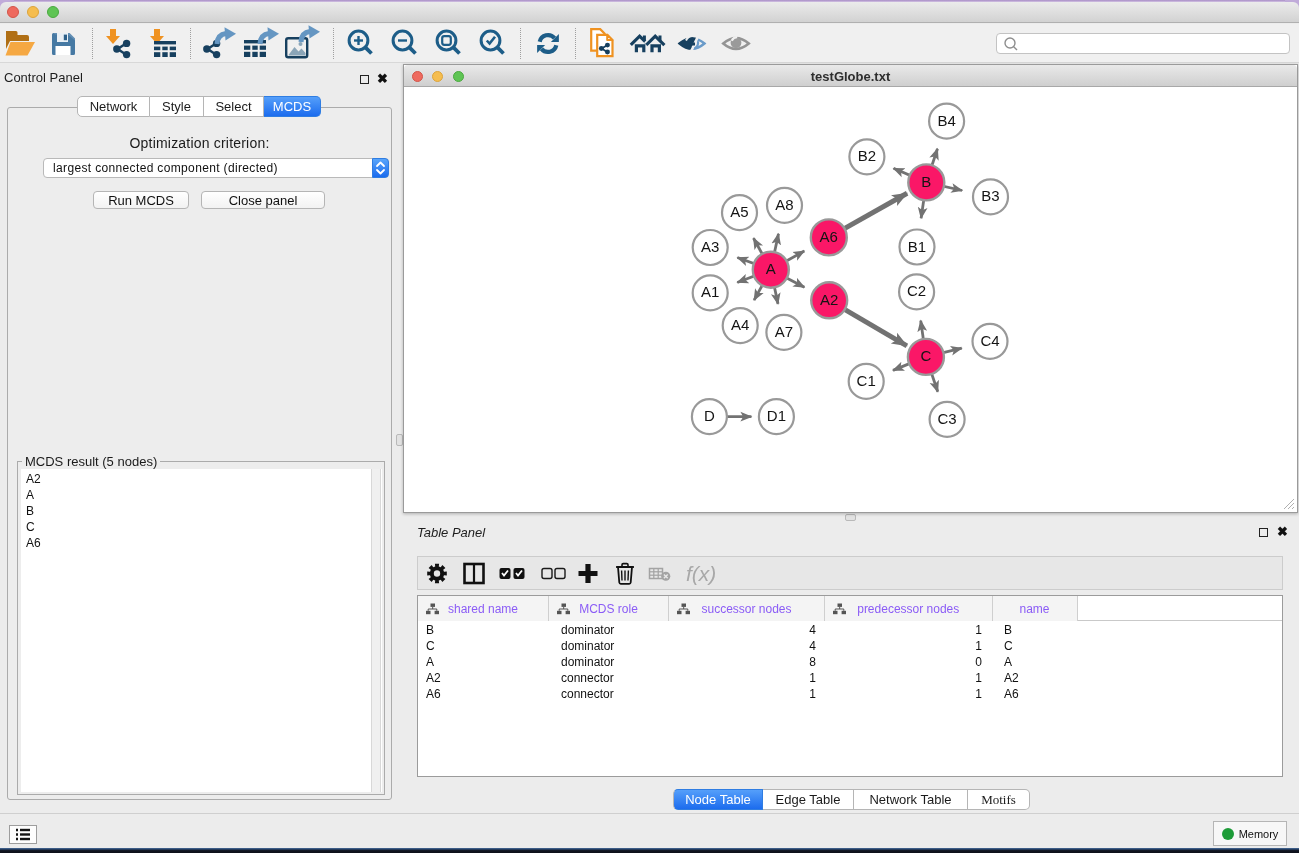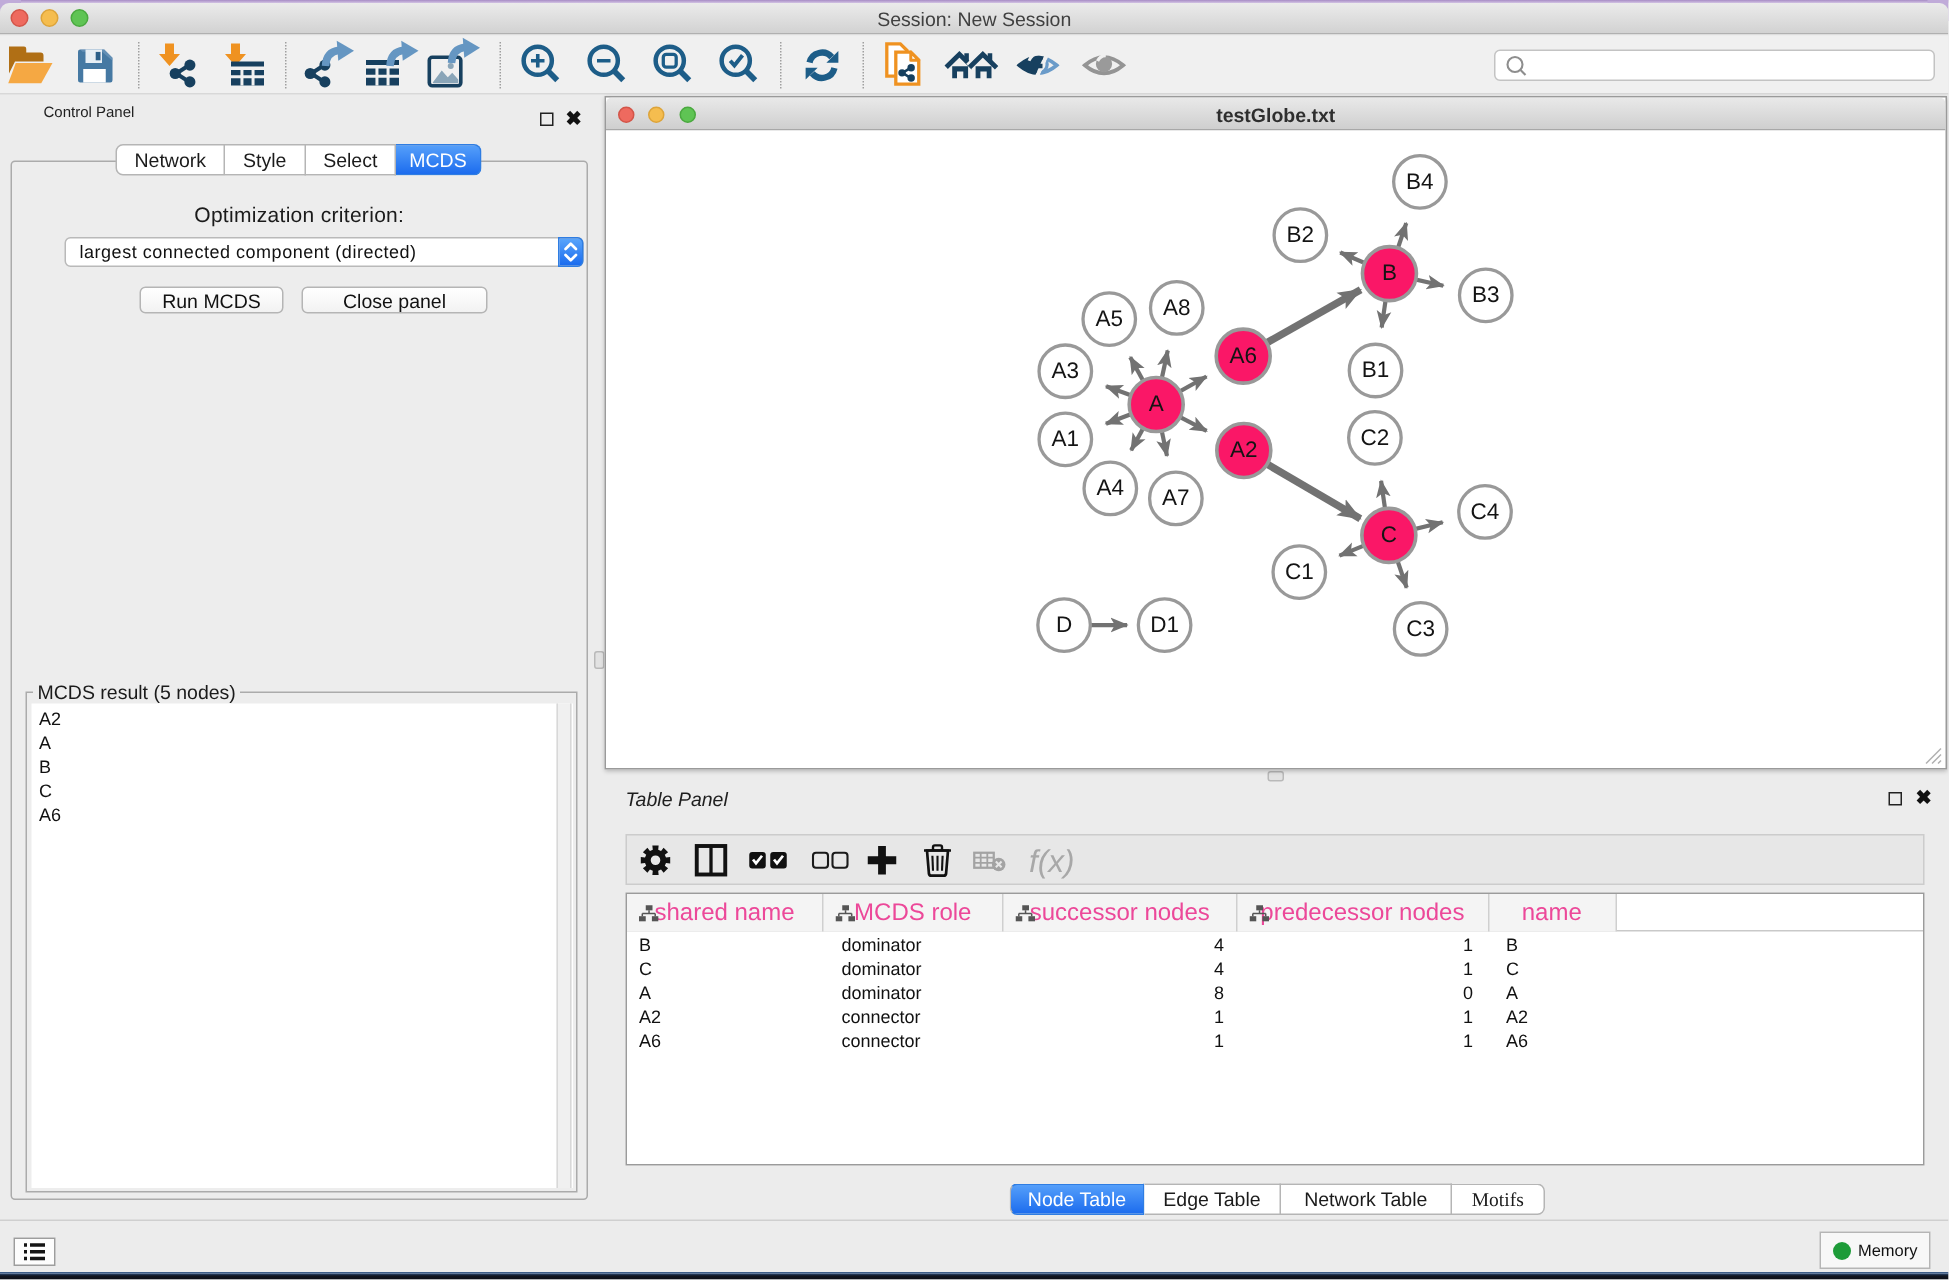--- a/index.html
+++ b/index.html
@@ -13,21 +13,21 @@
 #titlebar{left:0;top:2px;width:1299px;height:21px;border-radius:6px 6px 0 0;
  background:linear-gradient(#ebebeb,#d2d2d2);border-bottom:1px solid #b0b0b0;}
 #titlebar .tl{position:absolute;top:4px;width:12px;height:12px;border-radius:50%;}
 #title-text{position:absolute;top:3px;left:0;width:100%;text-align:center;font-size:13px;color:#404040;}
 
 #toolbar{left:0;top:24px;width:1299px;height:39px;background:#f0f0f0;border-bottom:1px solid #d8d8d8;}
 .tsep{position:absolute;top:4px;height:31px;width:0;border-left:1px dotted #9f9f9f;}
 #searchbox{position:absolute;left:996px;top:9px;width:294px;height:21px;background:#fff;
  border:1px solid #c3c3c3;border-radius:4px;}
 
-#cp-title{left:29px;top:70px;font-size:10px;color:#1e1e1e;}
+#cp-title{left:4px;top:70px;font-size:13px;color:#1e1e1e;}
 #cpanel{left:7px;top:107px;width:385px;height:693px;background:#ededed;
  border:1px solid #ababab;border-radius:3px;}
 .seg{position:absolute;display:flex;}
 .seg .s{height:100%;background:#fff;border:1px solid #b5b5b5;border-left:none;
  font-size:13px;color:#1b1b1b;display:flex;align-items:center;justify-content:center;}
 .seg .s:first-child{border-left:1px solid #b5b5b5;border-radius:5px 0 0 5px;}
 .seg .s:last-child{border-radius:0 5px 5px 0;}
 .seg .sel{background:linear-gradient(#559ffa,#1c6cee);color:#fff;border-color:#2f7de2;}
 #cp-tabs{left:77px;top:96px;width:244px;height:21px;}
 #opt-label{left:0;top:135px;width:399px;text-align:center;font-size:14px;letter-spacing:0.2px;color:#1b1b1b;}
@@ -50,21 +50,21 @@
  background:linear-gradient(#e9e9e9,#cfcfcf);border-bottom:1px solid #a8a8a8;border-radius:4px 4px 0 0;}
 #net-titlebar .tl{position:absolute;top:6px;width:11px;height:11px;border-radius:50%;}
 #net-title-text{position:absolute;top:4px;left:0;width:100%;text-align:center;font-size:13px;color:#2e2e2e;font-weight:bold;}
 #graph{left:403px;top:87px;}
 
 #tp-title{left:417px;top:525px;font-size:13px;color:#1e1e1e;font-style:italic;}
 #tp-toolbar{left:417px;top:556px;width:866px;height:34px;background:#e7e7e7;border:1px solid #cccccc;}
 #tp-table{left:417px;top:595px;width:866px;height:182px;background:#fff;border:1px solid #9b9b9b;}
 #tp-header{position:absolute;left:0;top:0;width:864px;height:25px;border-bottom:1px solid #c9c9c9;}
 #tp-header:before{content:"";position:absolute;left:0;top:0;width:660px;height:25px;background:#f4f4f4;}
-.th{position:absolute;top:0;height:25px;font-size:16px;color:#ec4899;display:flex;align-items:center;border-right:1px solid #cfcfcf;}
+.th{position:absolute;top:0;height:25px;font-size:12px;color:#8b5cf6;display:flex;align-items:center;border-right:1px solid #cfcfcf;}
 .td{position:absolute;font-size:12px;color:#111;height:16px;line-height:16px;}
 #tp-tabs{left:673px;top:789px;width:357px;height:21px;align-items:center;}
 
 #statusbar{left:0;top:813px;width:1299px;height:35px;background:#ececec;border-top:1px solid #cfcfcf;}
 #sb-btn{position:absolute;left:9px;top:11px;width:28px;height:19px;background:#fdfdfd;
  border:1px solid #9d9d9d;}
 #mem-btn{position:absolute;right:12px;top:7px;width:74px;height:25px;background:#f7f7f7;
  border:1px solid #b5b5b5;font-size:11px;color:#111;display:flex;align-items:center;justify-content:center;gap:5px;}
 #mem-dot{width:12px;height:12px;border-radius:50%;background:#1d9b38;}
 .winicons{position:absolute;font-size:12px;color:#111;}
@@ -73,21 +73,20 @@
 </style></head>
 <body>
 <div id="page">
 <div class="abs" id="desktop-top"></div>
 <div class="abs" style="left:0;top:0;width:14px;height:14px;background:#c0abd9;"></div>
 <div class="abs" style="right:0;top:0;width:14px;height:14px;background:#c0abd9;"></div>
 <div class="abs" id="titlebar">
  <div class="tl" style="left:7px;background:#ee6a5f;border:0.5px solid #d35549;"></div>
  <div class="tl" style="left:27px;background:#f5bd4f;border:0.5px solid #dda43a;"></div>
  <div class="tl" style="left:47px;background:#5fc454;border:0.5px solid #4aa93f;"></div>
- <div id="title-text">Session: New Session</div>
 </div>
 <div class="abs" id="toolbar">
 <svg class="abs" style="left:0;top:0;" width="780" height="39">
 <g transform="translate(4,5)">
 <path d="M2,2 h10 a1.5,1.5 0 0 1 1.5,1.5 V6 h9.5 a2,2 0 0 1 2,2 v4 H6 L2,20 z" fill="#b06f15"></path>
 <path d="M6.5,13 h24.5 l-7.5,13.5 h-22 z" fill="#f5a843"></path>
 </g>
 <g transform="translate(51,8)">
 <path d="M1,2.5 A1.5,1.5 0 0 1 2.5,1 h16 l5.5,5.5 v15 a1.5,1.5 0 0 1 -1.5,1.5 h-20 a1.5,1.5 0 0 1 -1.5,-1.5 z" fill="#4679a3"></path>
 <path d="M2.5,1 h16 l5.5,5.5 v2 l-7,-6 h-13 z" fill="#7ca3c4" opacity="0.55"></path>

